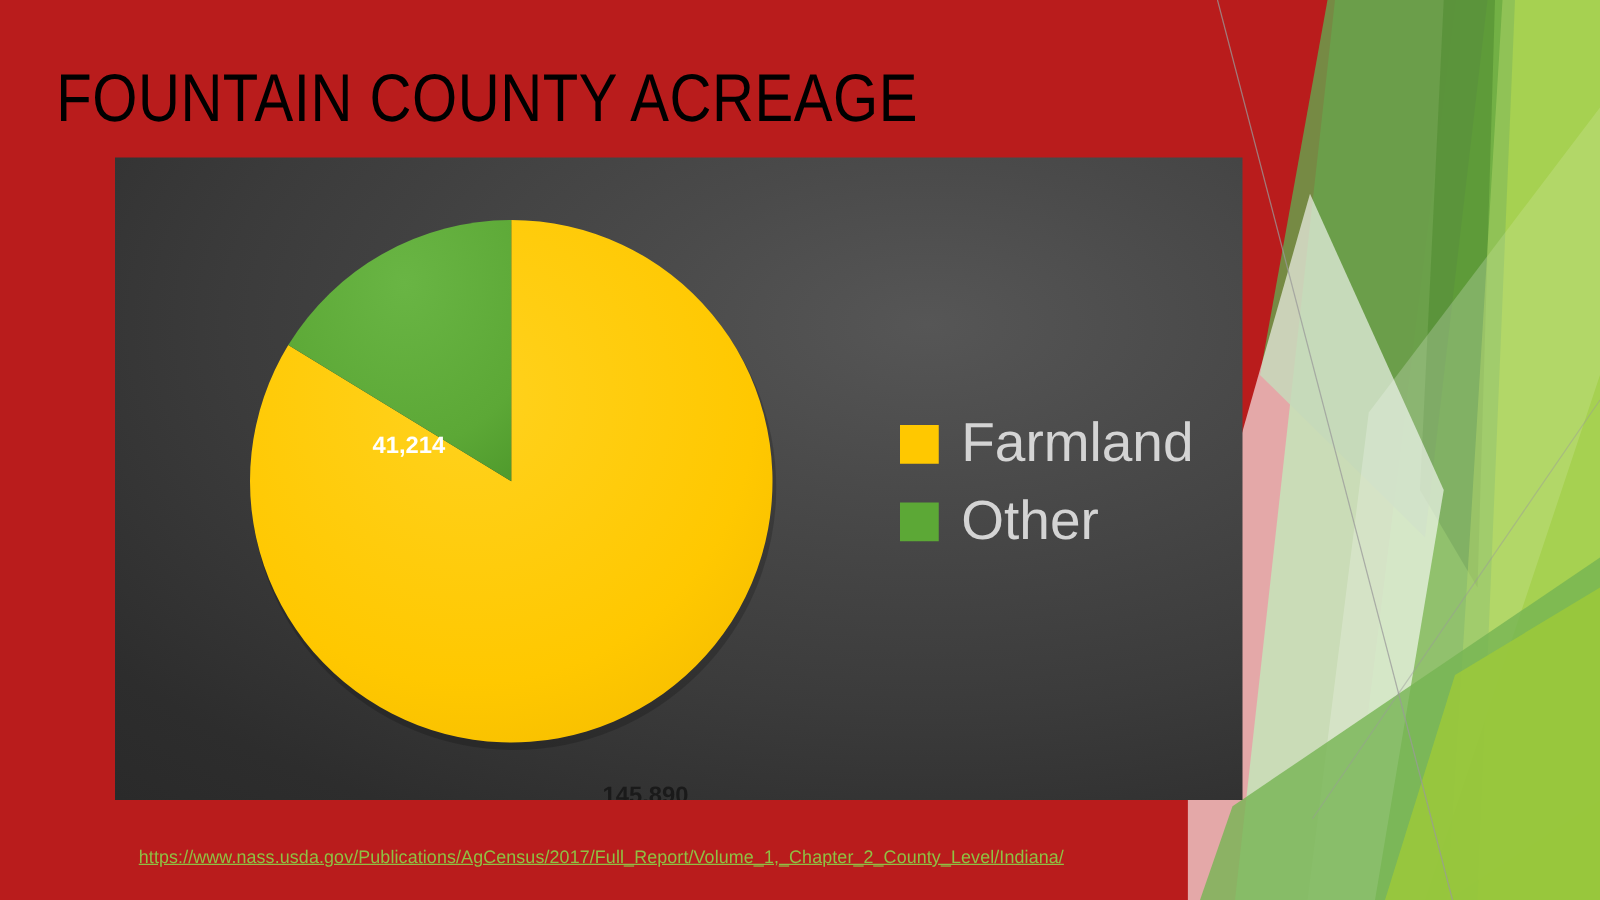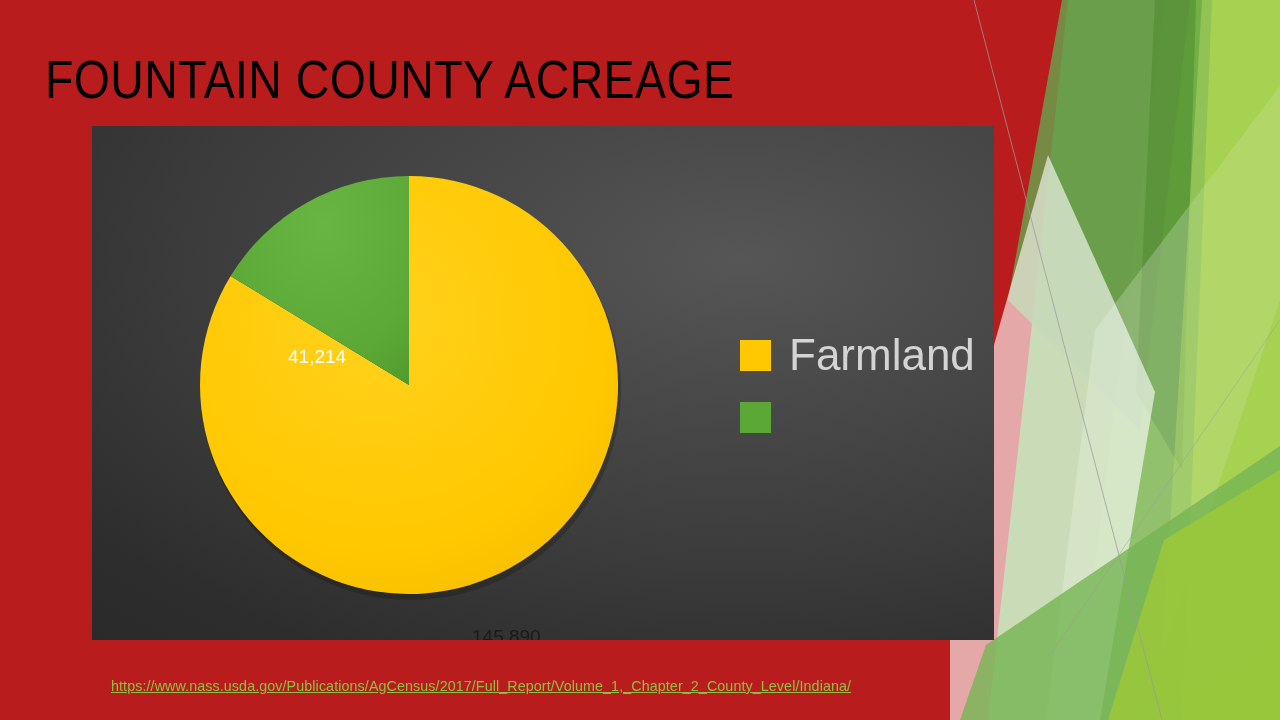--- a/index.html
+++ b/index.html
@@ -68,39 +68,40 @@
     left: 0;
     top: 0;
     width: 902px;
     height: 514px;
   }
   #pie-wrap svg { display: block; }
 
   .slice-label {
     position: absolute;
     font-size: 19px;
-    font-weight: normal;
+    font-weight: bold;
     font-family: "Liberation Sans", sans-serif;
     white-space: nowrap;
+    margin-left: 10px;
   }
   #label-other {
     color: #ffffff;
     left: 196px;
     top: 220px;
   }
   #label-farmland {
     color: #1a1a1a;
     left: 380px;
     top: 500px;
   }
 
   
   #legend {
     position: absolute;
-    left: 648px;
+    left: 628px;
     top: 198px;
   }
   .legend-row {
     display: flex;
     align-items: center;
     height: 62px;
   }
   .legend-swatch {
     width: 31px;
     height: 31px;
@@ -195,20 +196,21 @@
 
     <div class="slice-label" id="label-farmland">145,890</div>
 
     <div id="legend">
       <div class="legend-row">
         <div class="legend-swatch" style="background:#FFC800;"></div>
         <div class="legend-label">Farmland</div>
       </div>
       <div class="legend-row">
         <div class="legend-swatch" style="background:#5CA836;"></div>
+        <div class="legend-label">Other</div>
       </div>
     </div>
 
   </div>
 
   <a id="source-link" href="#">https://www.nass.usda.gov/Publications/AgCensus/2017/Full_Report/Volume_1,_Chapter_2_County_Level/Indiana/</a>
 
 </div>
 
 </body></html>

